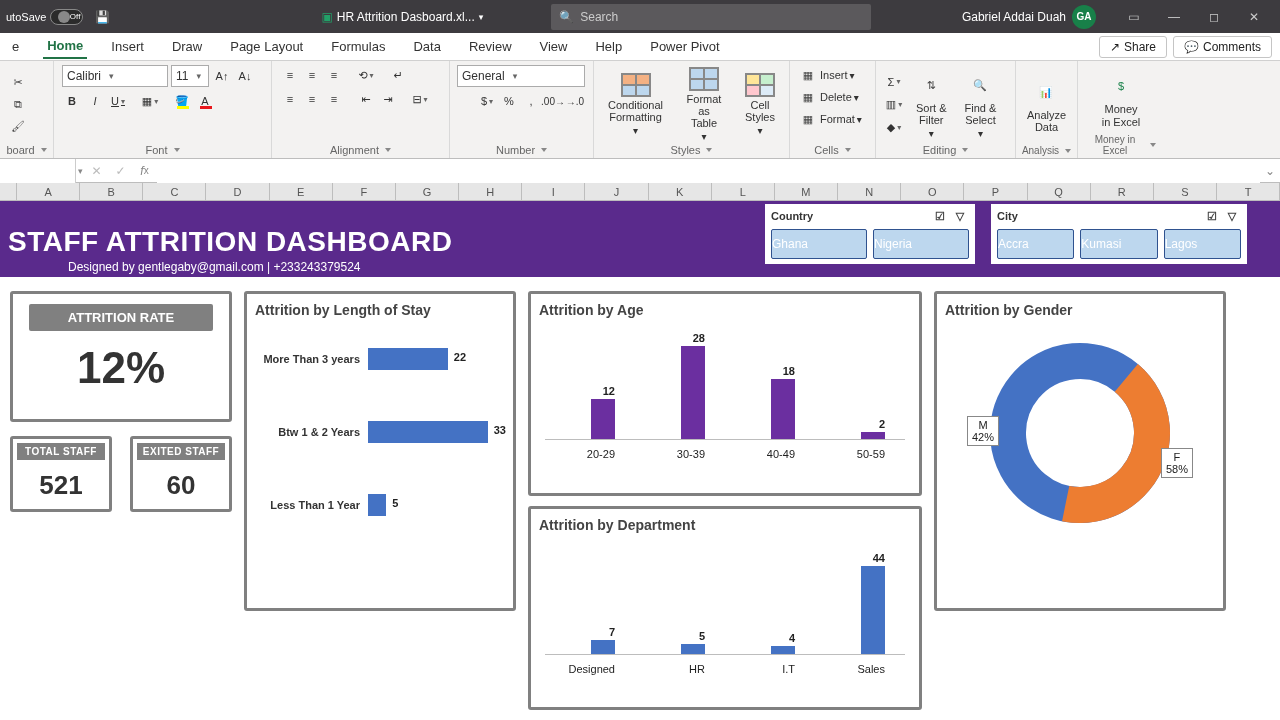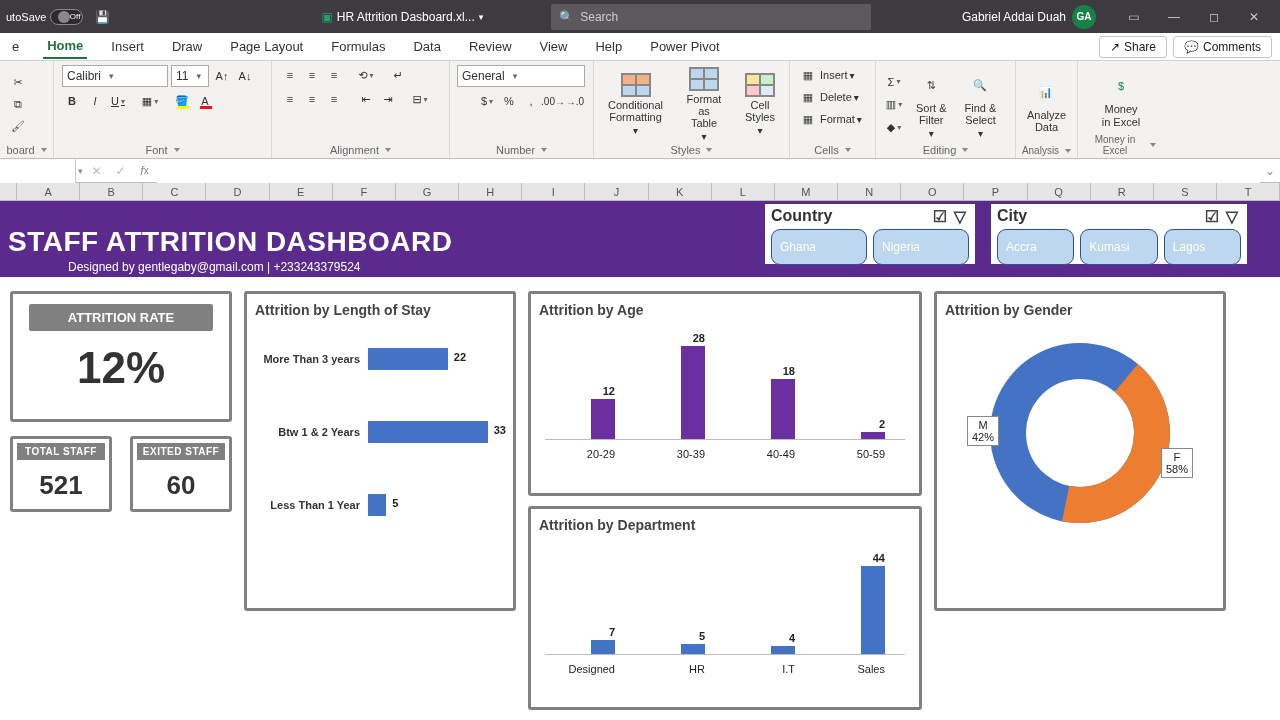--- a/index.html
+++ b/index.html
@@ -72,25 +72,25 @@
 #sheet{background:#fff;position:relative;height:519px;}
 
 
 #dash-head{background:#5a2a8c;color:#fff;height:76px;position:relative;}
 #dash-title{position:absolute;left:8px;top:25px;font-size:28px;font-weight:700;letter-spacing:0.5px;}
 #dash-sub{position:absolute;left:68px;top:59px;font-size:12px;}
 
 .slicer{position:absolute;top:0px;background:#fff;border:3px solid #5a2a8c;border-radius:2px;height:66px;padding:3px 6px;}
 #slicer1{left:762px;width:216px;}
 #slicer2{left:988px;width:262px;}
-.slicer .sl-head{display:flex;align-items:center;font-size:16px;font-weight:600;color:#333;margin-bottom:4px;}
+.slicer .sl-head{display:flex;align-items:center;font-size:11px;font-weight:600;color:#333;margin-bottom:4px;}
 .sl-head .sp{flex:1;}
 .sl-ico{width:18px;height:18px;display:flex;align-items:center;justify-content:center;color:#444;margin-left:2px;}
 .sl-row{display:flex;gap:6px;}
-.sl-btn{flex:1;border:1px solid #2f528f;background:#bdd7ee;border-radius:9px;height:36px;display:flex;align-items:center;padding:0 8px;font-size:12px;}
+.sl-btn{flex:1;border:1px solid #2f528f;background:#bdd7ee;border-radius:2px;height:30px;display:flex;align-items:center;padding:0 0;font-size:12px;}
 
 
 #cards{position:absolute;left:10px;top:90px;right:10px;bottom:10px;display:flex;gap:12px;}
 .panel{background:#fff;border:3px solid #808080;border-radius:3px;padding:8px;}
 .panel .ptitle{font-size:14px;font-weight:700;color:#444;margin-bottom:6px;}
 #left{width:222px;display:flex;flex-direction:column;gap:14px;}
 #left .panel{flex-direction:column;}
 #c-rate{height:131px;text-align:center;}
 #c-rate .badge{background:#808080;color:#fff;font-weight:700;font-size:13px;padding:6px 0;border-radius:2px;margin:2px 8px 8px 8px;}
 #c-rate .big{font-size:44px;font-weight:800;color:#333;margin-top:12px;}

